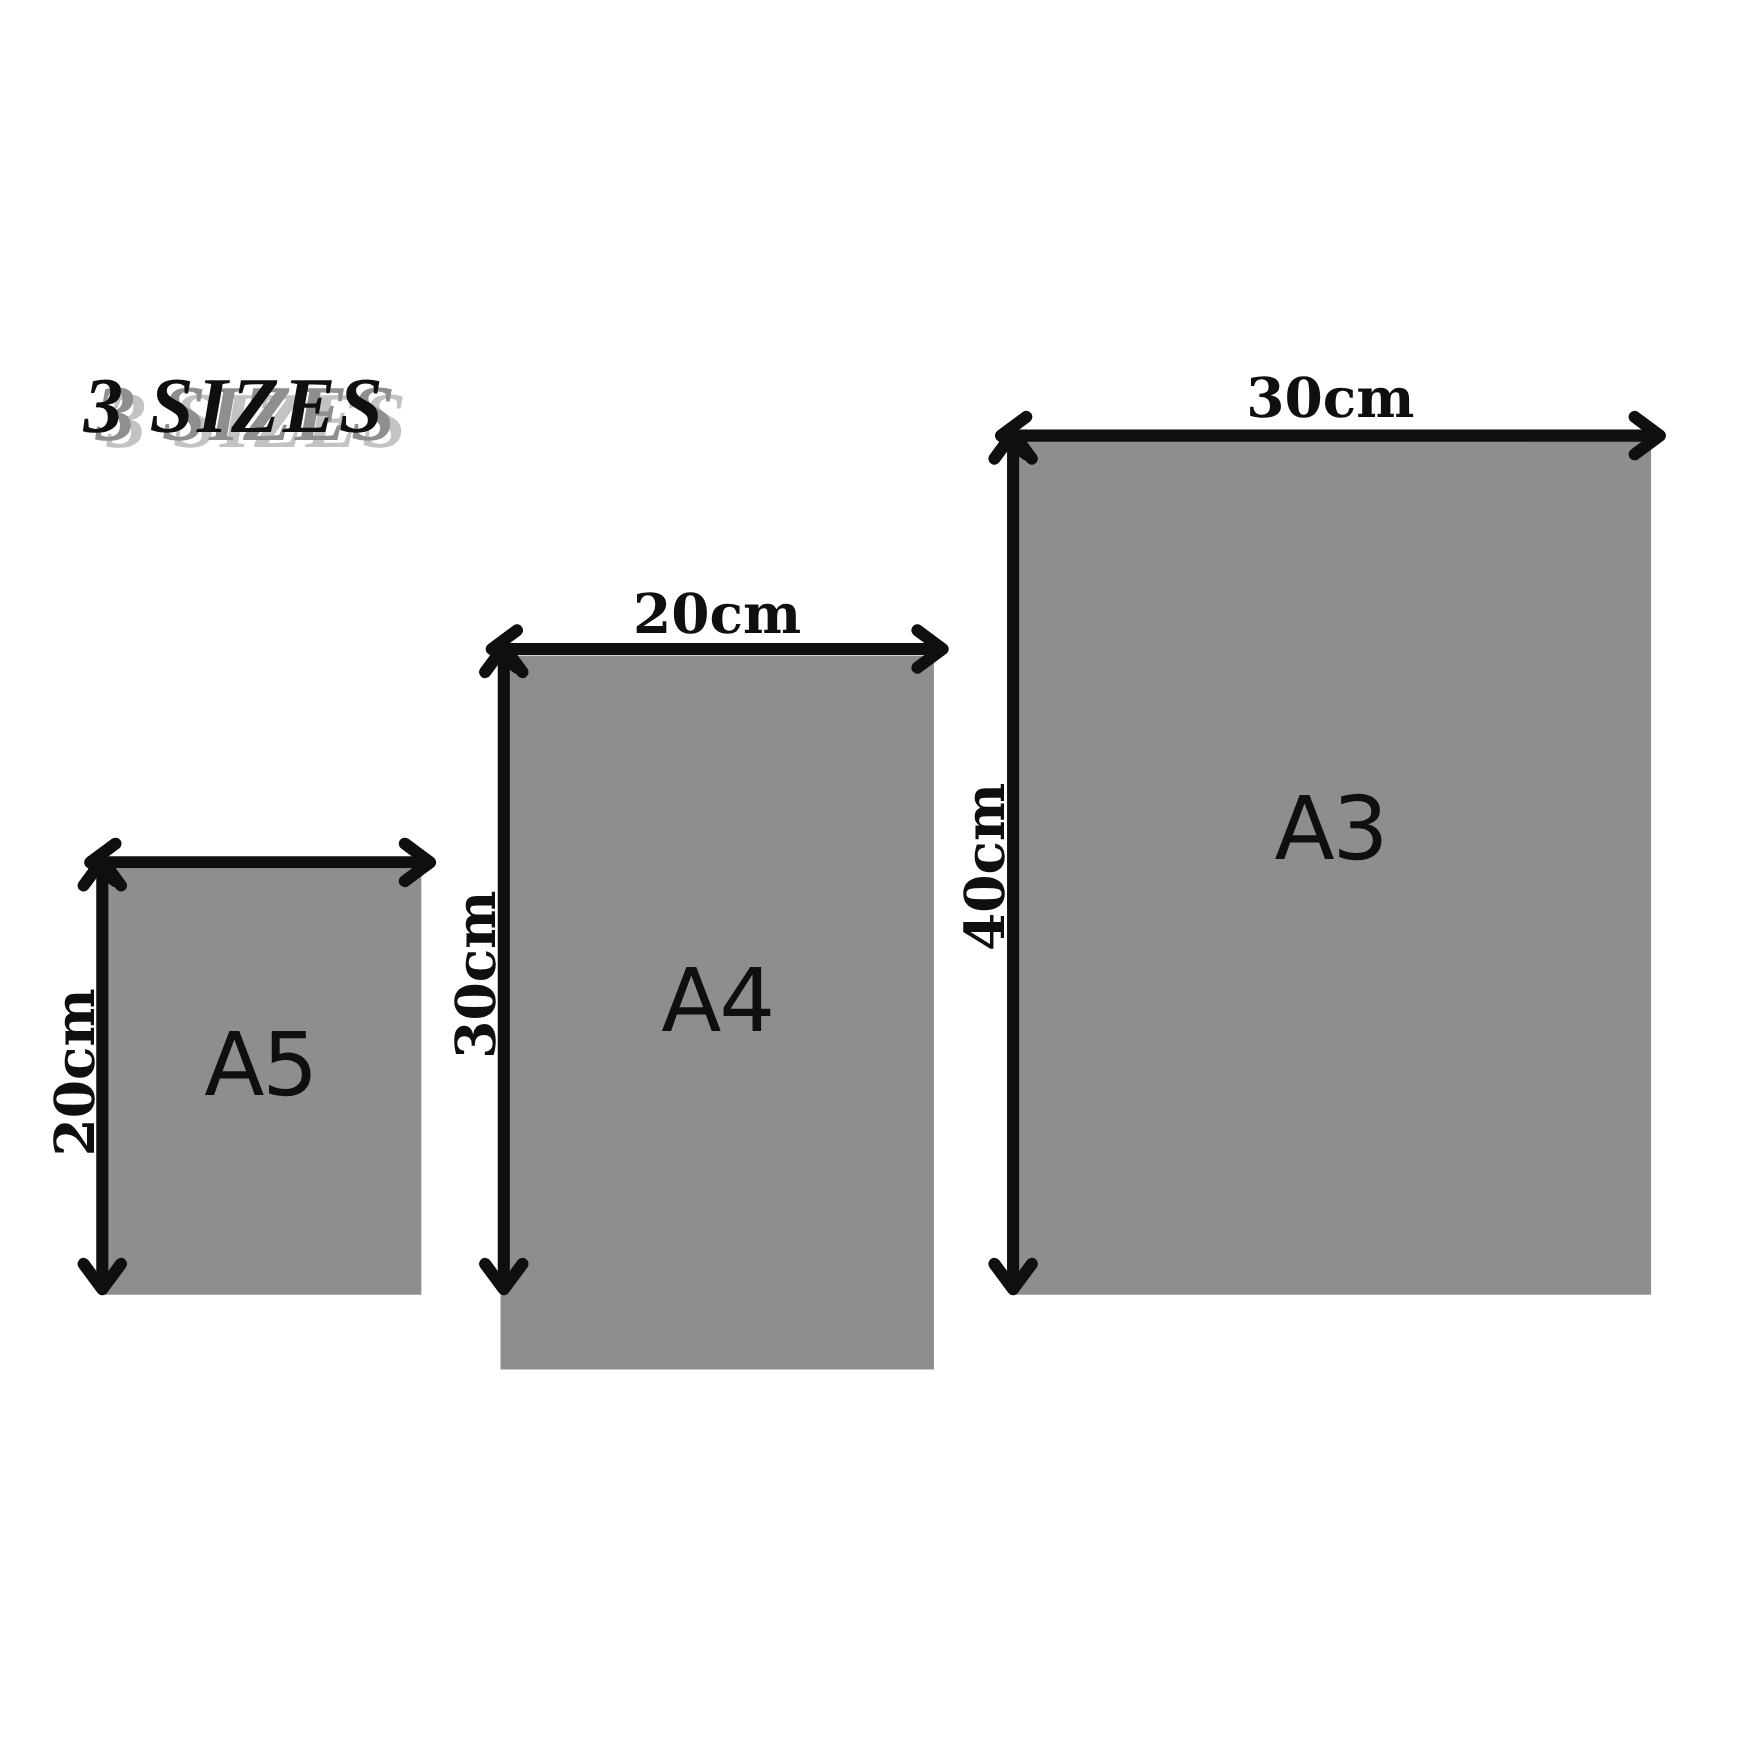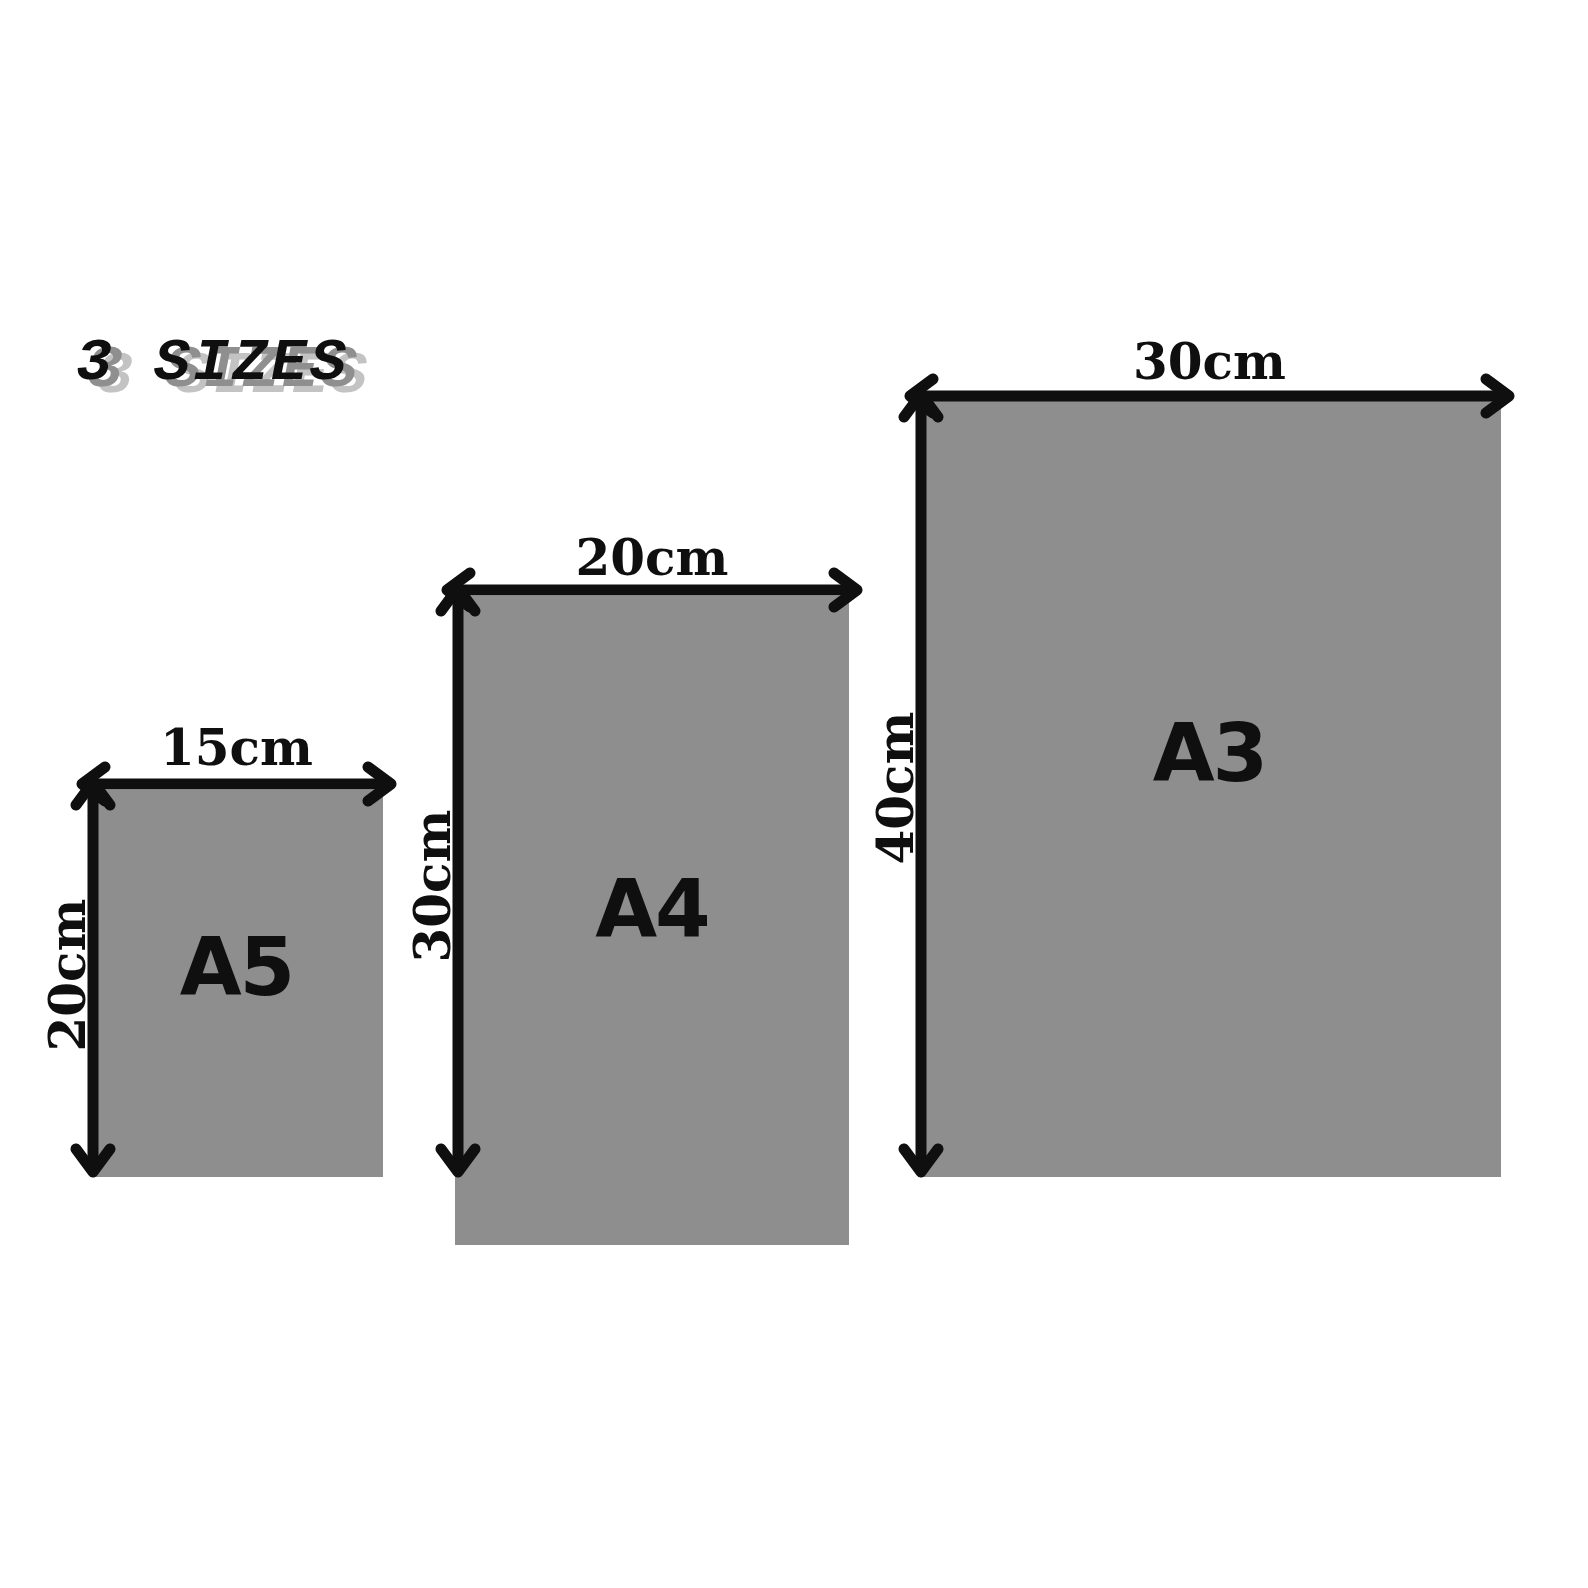--- a/index.html
+++ b/index.html
@@ -3,39 +3,39 @@
 <meta charset="utf-8">
 <style>
   html,body{margin:0;padding:0;background:#fff;}
   .canvas{
     position:relative;width:1588px;height:1588px;
     background:var(--bg,#fff);overflow:hidden;
     font-family:"DejaVu Serif","Liberation Serif",serif;
   }
   .title{
     position:absolute;left:76px;top:330px;
-    font-family:Liberation Mono, monospace;
+    font-family:Liberation Serif, serif;
     font-style:italic;font-weight:bold;
-    font-size:60px;line-height:1.1;letter-spacing:3px;
+    font-size:72px;line-height:1.1;letter-spacing:3px;
     color:var(--ink,#0f0f0f);
     text-shadow:11px 7px 0 var(--shadow-near,#8f8f8f),
                 21px 13px 0 var(--shadow-far,#c3c3c3);
     white-space:nowrap;
     text-align:center;
   }
   .rect{
     position:absolute;background:var(--rect-fill,#8e8e8e);
     display:flex;align-items:center;justify-content:center;
   }
   .rect-a5{left:90px;top:790px;width:293px;height:387px;}
   .rect-a4{left:455px;top:596px;width:394px;height:649px;}
   .rect-a3{left:918px;top:400px;width:583px;height:777px;}
   .size-label{
     font-family:"DejaVu Sans","Liberation Sans",sans-serif;
-    font-weight:bold;font-size:80px;letter-spacing:-2px;
+    font-weight:normal;font-size:80px;letter-spacing:-2px;
     color:var(--ink,#0f0f0f);line-height:1;
   }
   .rect-a5 .size-label{transform:translateY(-16px);text-align:right;}
   .rect-a4 .size-label{transform:translateY(-11px);}
   .rect-a3 .size-label{transform:translateY(-35px);}
   .arrow{position:absolute;}
   .arrow path{stroke:var(--ink,#0f0f0f);stroke-width:11;fill:none;
               stroke-linecap:round;stroke-linejoin:round;}
   .dim-top{
     position:absolute;height:52px;line-height:52px;
@@ -58,21 +58,20 @@
 </head>
 <body>
 
 <div class="canvas" style="--bg: #ffffff; --rect-fill: #8e8e8e; --ink: #0f0f0f; --shadow-near: #8f8f8f; --shadow-far: #c3c3c3;">
 
   <div class="title">3 SIZES</div>
 
   <div class="rect rect-a5">
     <span class="size-label">A5</span>
   </div>
-  <div class="dim-top dim-top-a5">15cm</div>
   <div class="dim-side dim-side-a5">20cm</div>
   <svg class="arrow" style="left:72px;top:760px;" width="329" height="48" viewBox="0 0 329 48">
     <path d="M12,24 L317,24"></path>
       <path d="M33,7 L10,24 L33,41"></path>
       <path d="M296,7 L319,24 L296,41"></path>
   </svg>
   <svg class="arrow" style="left:69px;top:772px;" width="48" height="410" viewBox="0 0 48 410">
     <path d="M24,12 L24,398"></path>
       <path d="M7,33 L24,10 L41,33"></path>
       <path d="M7,377 L24,400 L41,377"></path>

